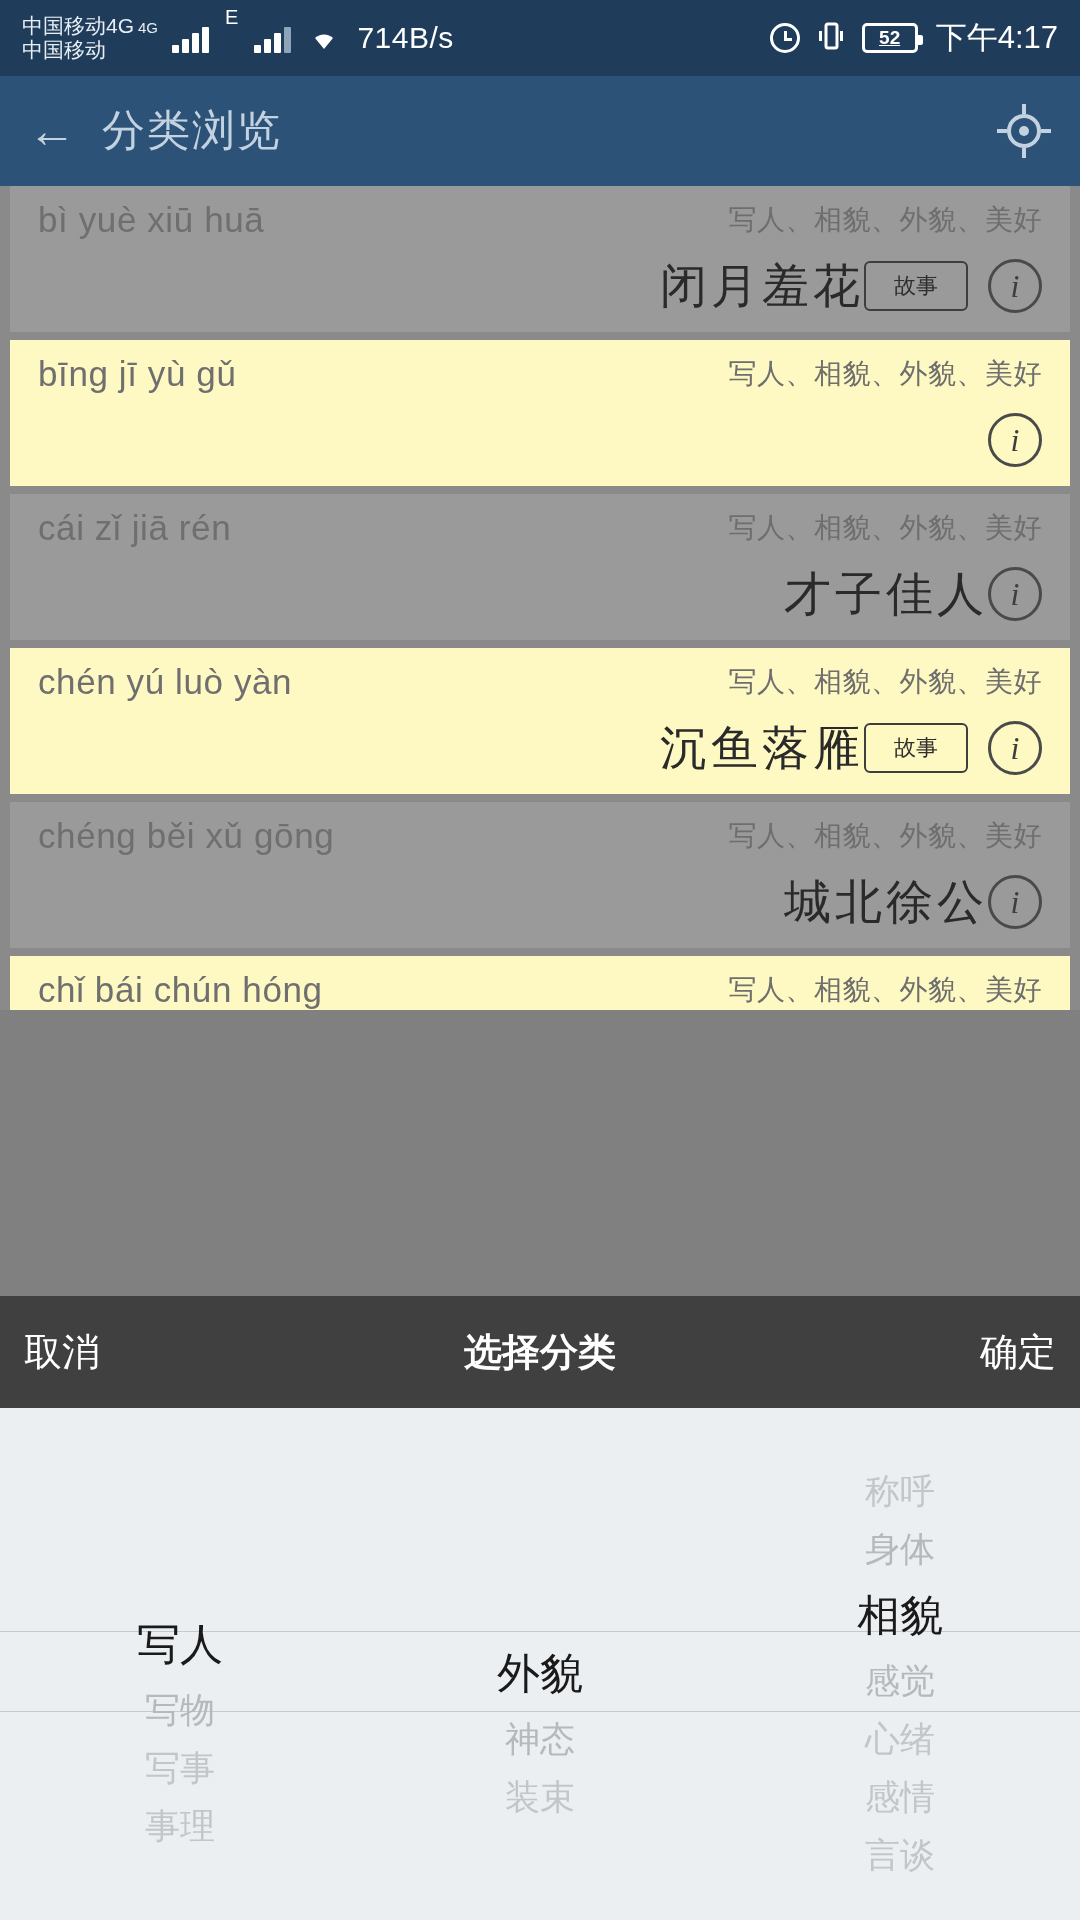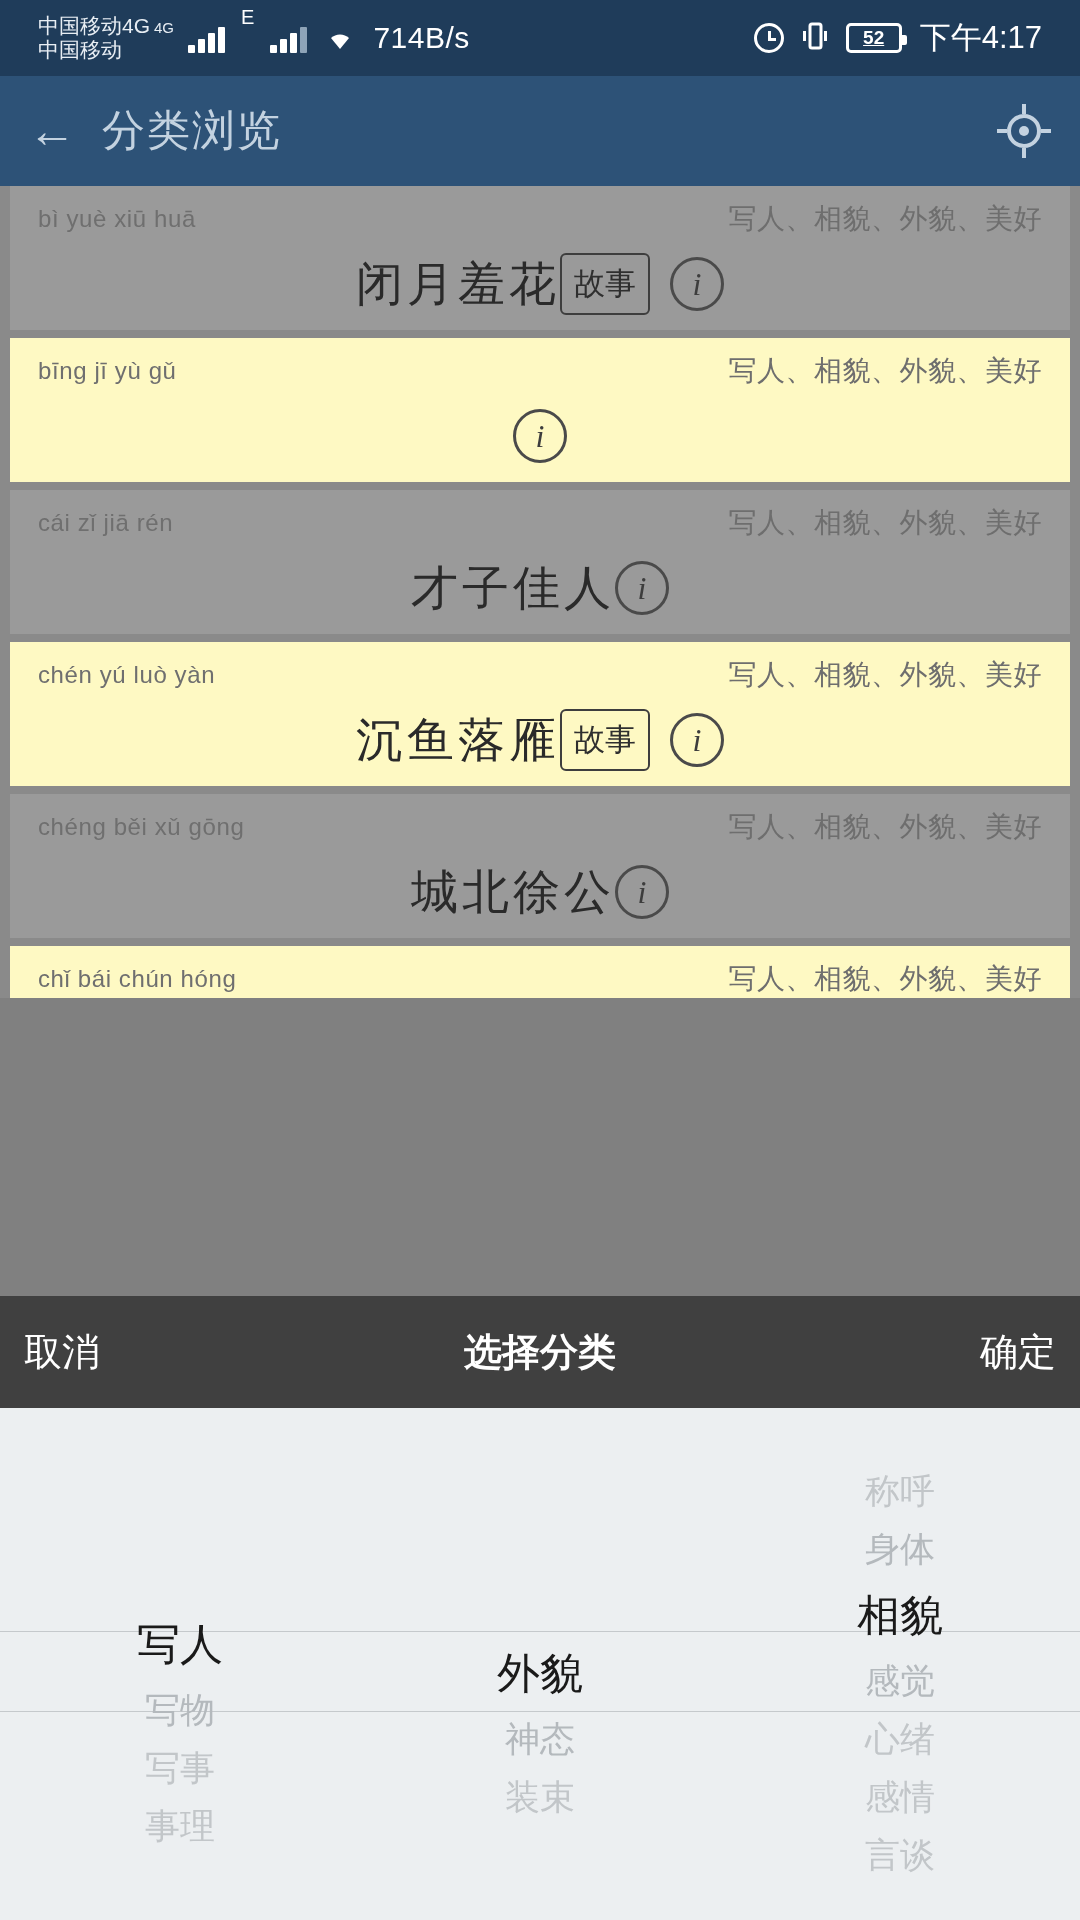--- a/index.html
+++ b/index.html
@@ -11,21 +11,21 @@
     overflow: hidden;
   }
   #app { position: relative; width: 1080px; height: 1920px; overflow: hidden; }
 
   
   .statusbar {
     height: 76px;
     background: #1f3c5a;
     display: flex;
     align-items: center;
-    padding: 0 38px;
+    padding: 0 22px;
     color: #ffffff;
   }
   .carrier {
     display: flex;
     flex-direction: column;
     justify-content: center;
     line-height: 1.12;
     font-size: 21px;
     color: #e8eef4;
   }
@@ -83,35 +83,35 @@
     margin: 0 10px 8px 10px;
     padding: 0 28px;
   }
   .card.alt { background: #fef9c3; }
   .card-top {
     display: flex;
     align-items: center;
     justify-content: space-between;
     padding-top: 14px;
   }
-  .pinyin { font-size: 24px; color: #6f6f6f; letter-spacing: .6px; }
+  .pinyin { font-size: 35px; color: #6f6f6f; letter-spacing: .6px; }
   .tags { font-size: 28px; color: #6e6e6e; letter-spacing: .5px; }
   .card-bottom {
     display: flex;
     align-items: center;
-    justify-content: center;
+    justify-content: flex-end;
     height: 92px;
   }
   .idiom { font-size: 47px; color: #2a2a2a; letter-spacing: 4px; }
   .card-actions { display: flex; align-items: center; gap: 20px; }
   .story-btn {
     border: 2px solid #3e3e3e;
     border-radius: 6px;
-    padding: 8px 12px;
-    font-size: 31px;
+    padding: 8px 28px;
+    font-size: 22px;
     color: #2f2f2f;
   }
   .info-icon {
     width: 54px; height: 54px; border: 3px solid #4a4a4a; border-radius: 50%;
     display: flex; align-items: center; justify-content: center;
     font-size: 32px; font-family: "Liberation Serif", serif; font-style: italic; color: #3d3d3d;
   }
 
   
   .sheet {

